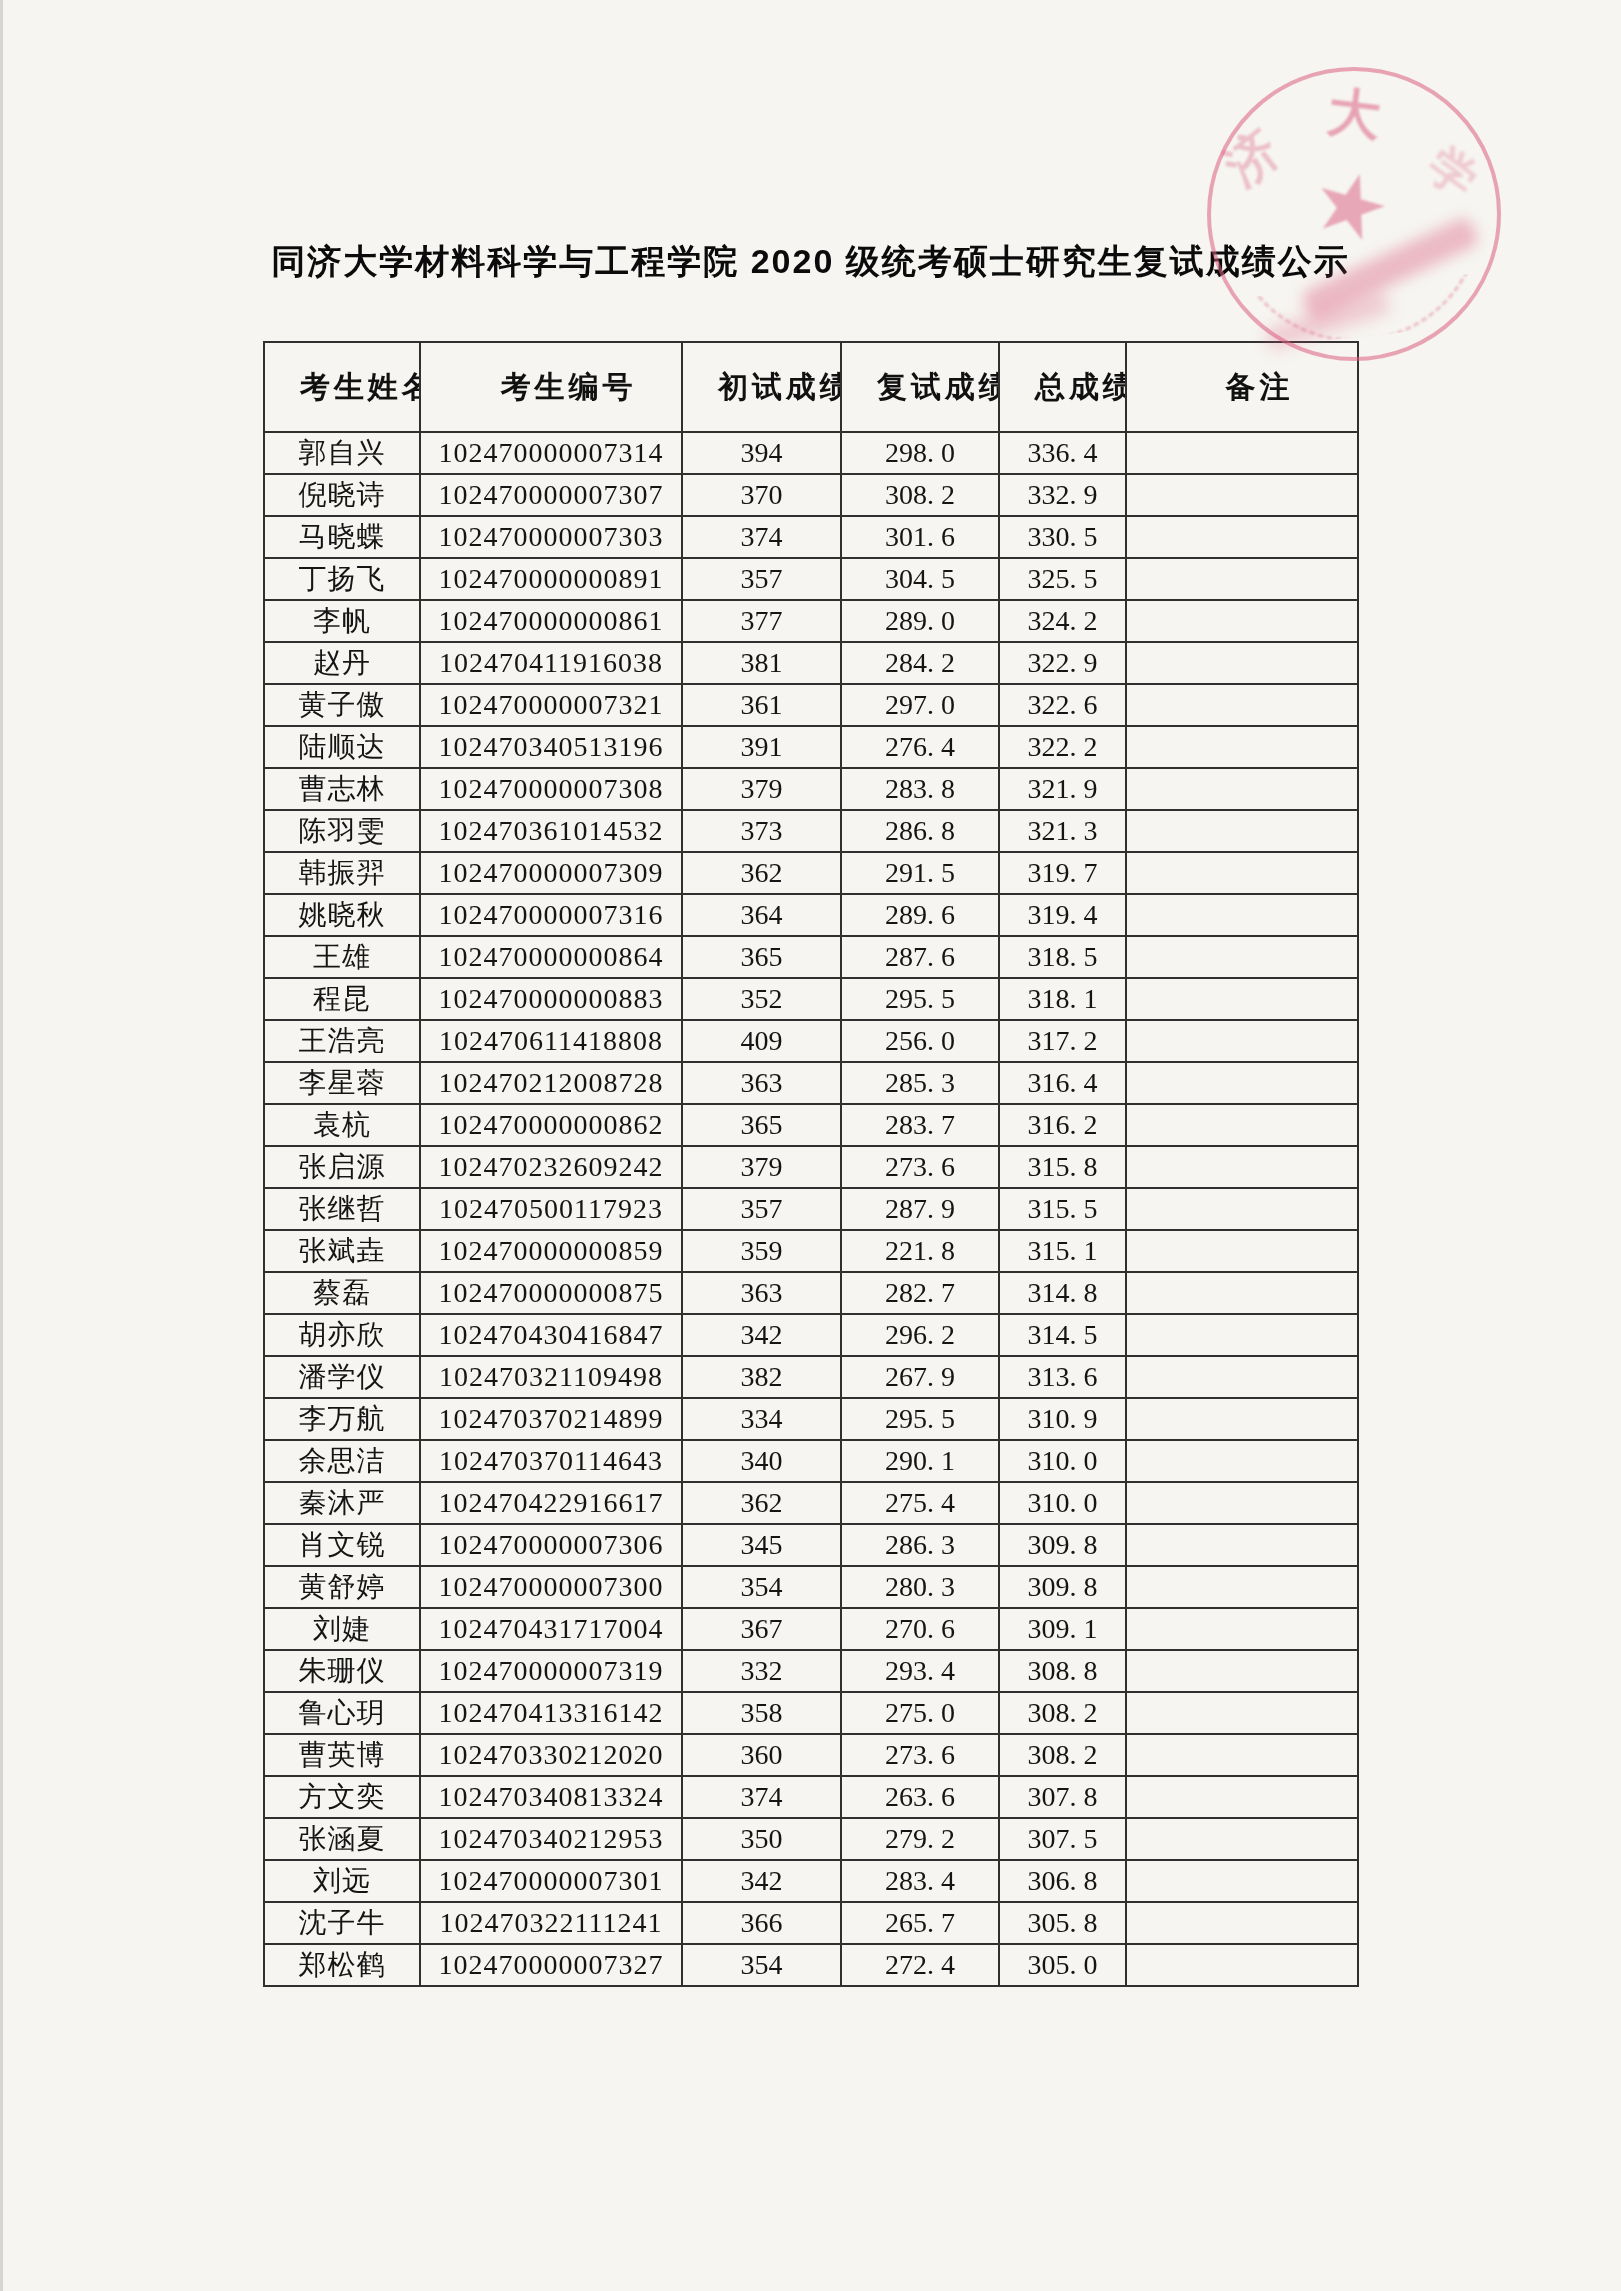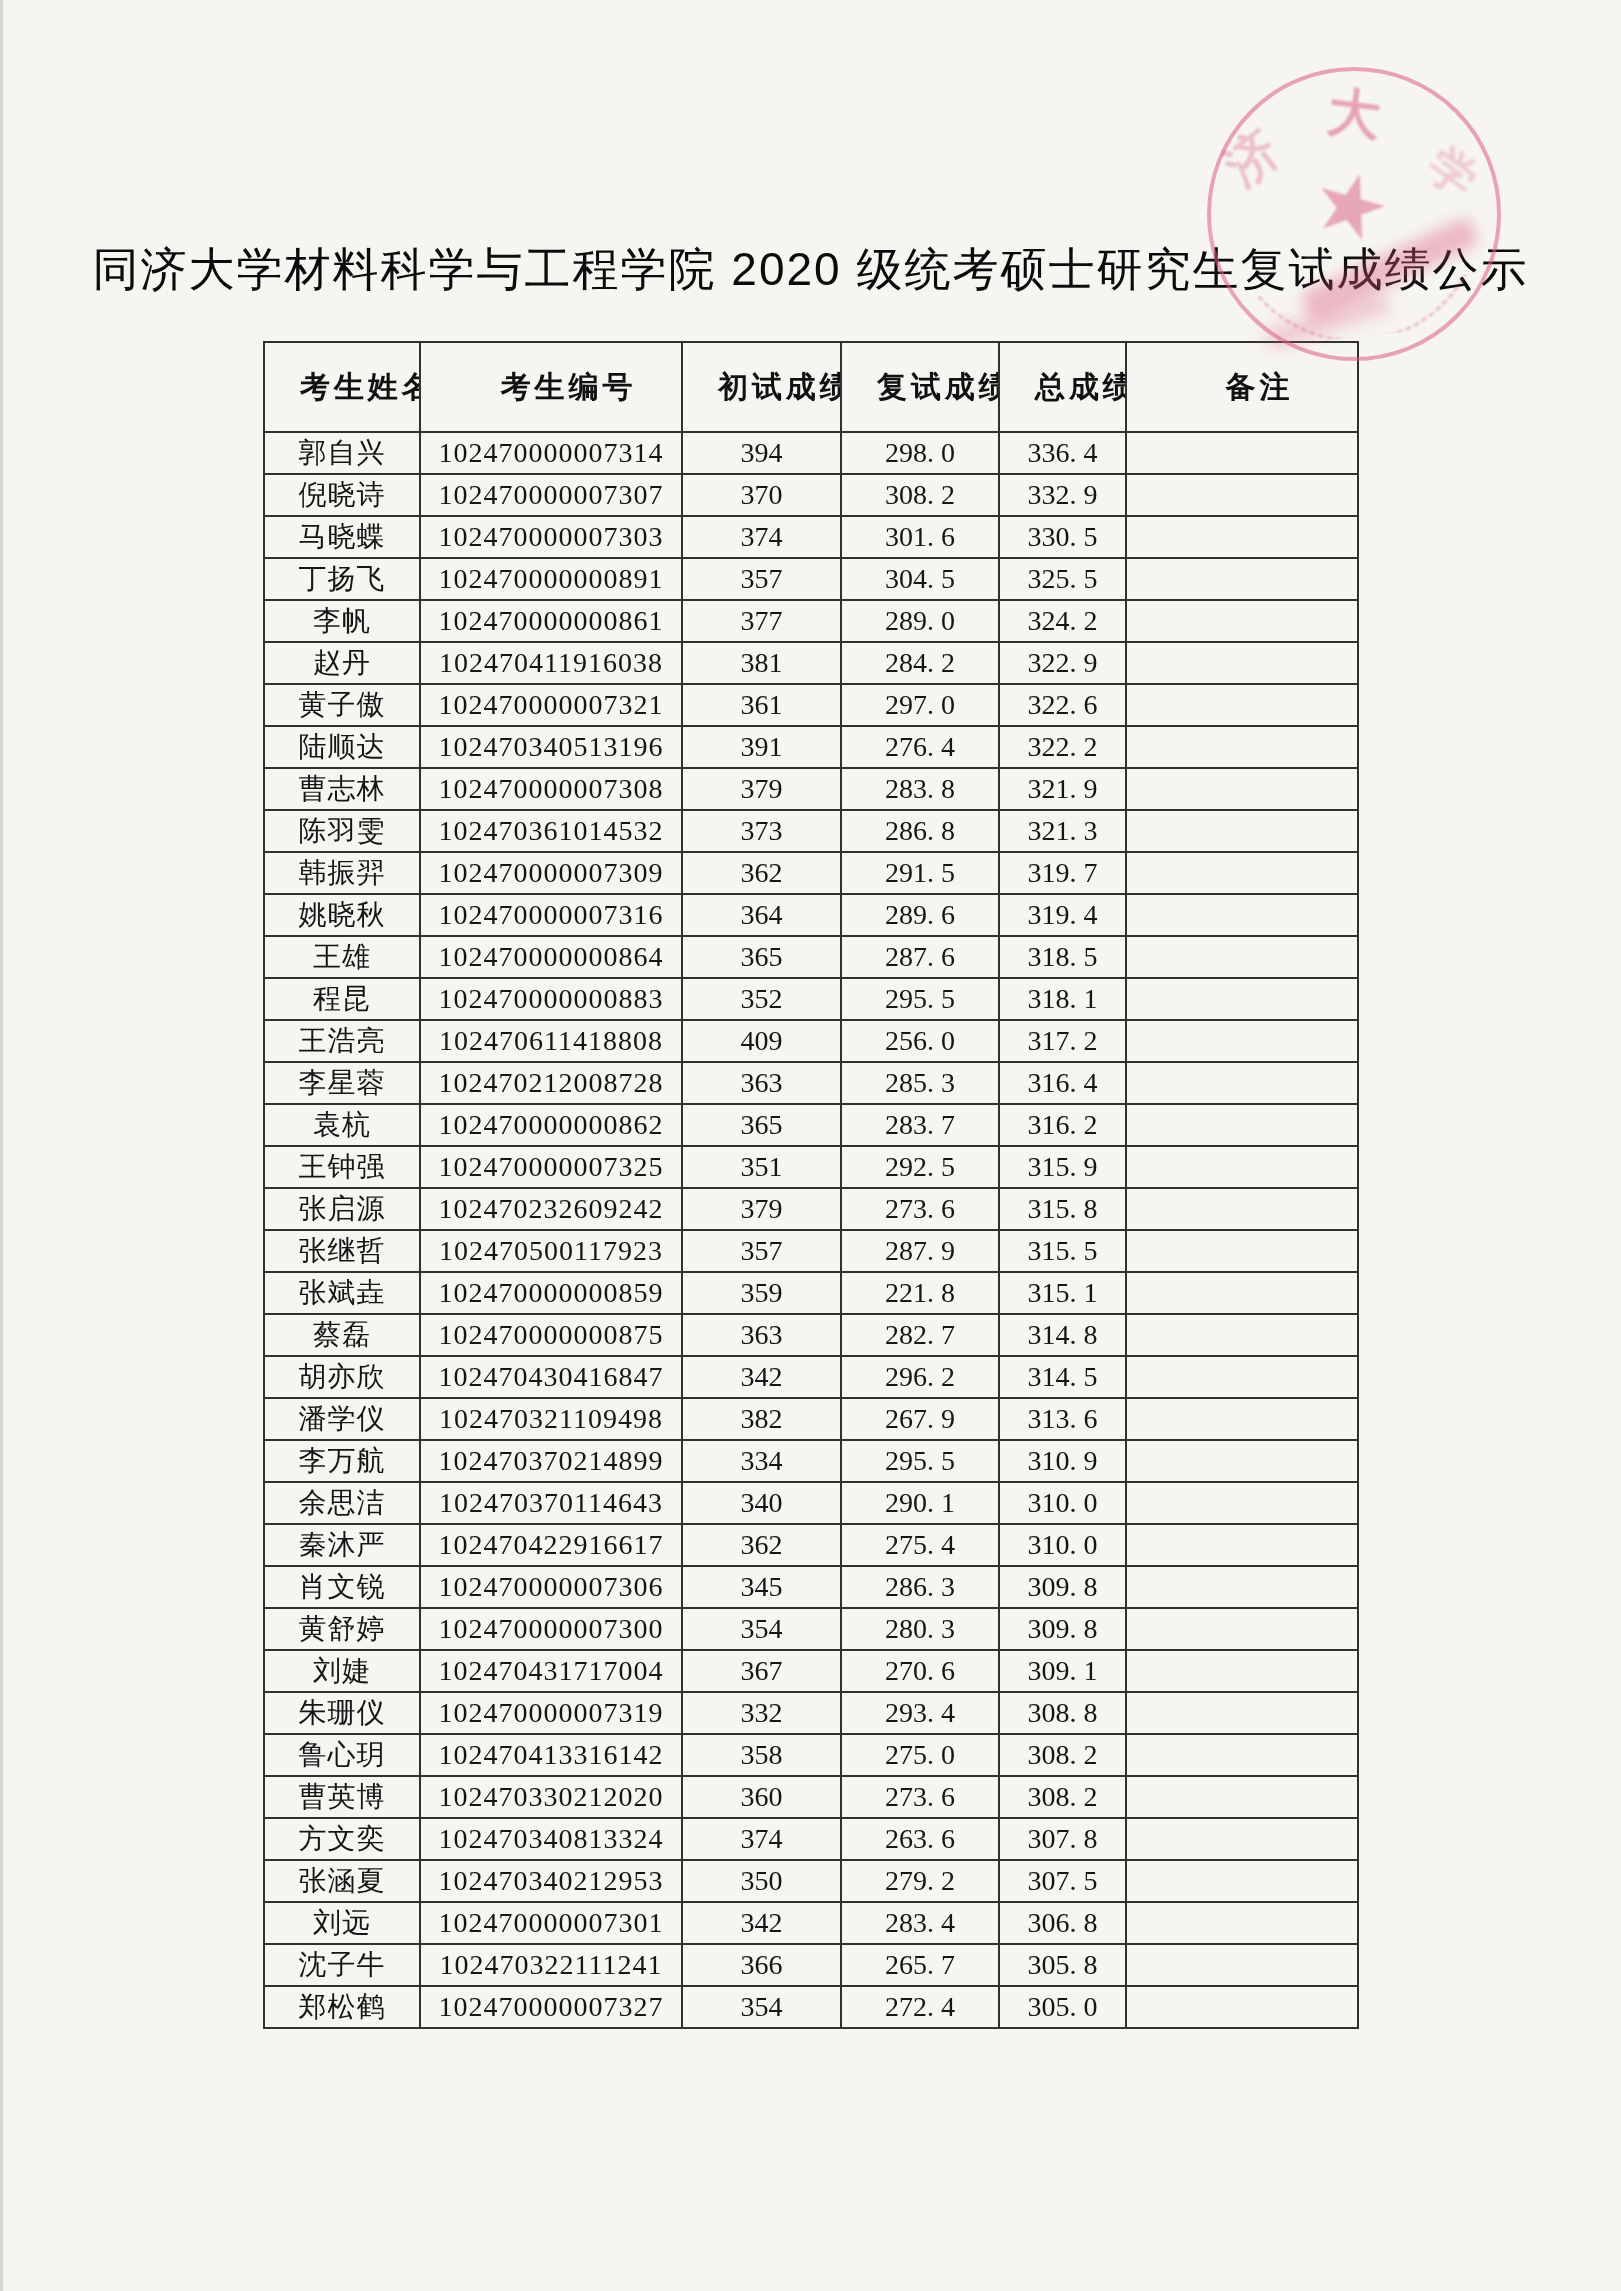--- a/index.html
+++ b/index.html
@@ -17,22 +17,22 @@
   
   .scan-edge {
     position:absolute; left:0; top:0; width:2.9px; height:100%;
     background:rgba(120,120,120,0.25);
   }
 
   .doc-title {
     position:absolute;
     top:239px; left:0; width:100%;
     text-align:center;
-    font-size:46px;
-    font-weight:normal;
+    font-size:34px;
+    font-weight:bold;
     letter-spacing:2px;
     color:#0b0b0b;
     font-family:"Liberation Sans", sans-serif;
   }
 
   table.scores {
     position:absolute;
     left:263px; top:341px;
     width:1094px;
     border-collapse:collapse;
@@ -310,28 +310,20 @@
         </tr>
         <tr>
           <td class="c-name">袁杭</td>
           <td class="c-id">102470000000862</td>
           <td class="c-num">365</td>
           <td class="c-num">283. 7</td>
           <td class="c-num">316. 2</td>
           <td class="c-remark"></td>
         </tr>
         <tr>
-          <td class="c-name">王钟强</td>
-          <td class="c-id">102470000007325</td>
-          <td class="c-num">351</td>
-          <td class="c-num">292. 5</td>
-          <td class="c-num">315. 9</td>
-          <td class="c-remark"></td>
-        </tr>
-        <tr>
           <td class="c-name">张启源</td>
           <td class="c-id">102470232609242</td>
           <td class="c-num">379</td>
           <td class="c-num">273. 6</td>
           <td class="c-num">315. 8</td>
           <td class="c-remark"></td>
         </tr>
         <tr>
           <td class="c-name">张继哲</td>
           <td class="c-id">102470500117923</td>

